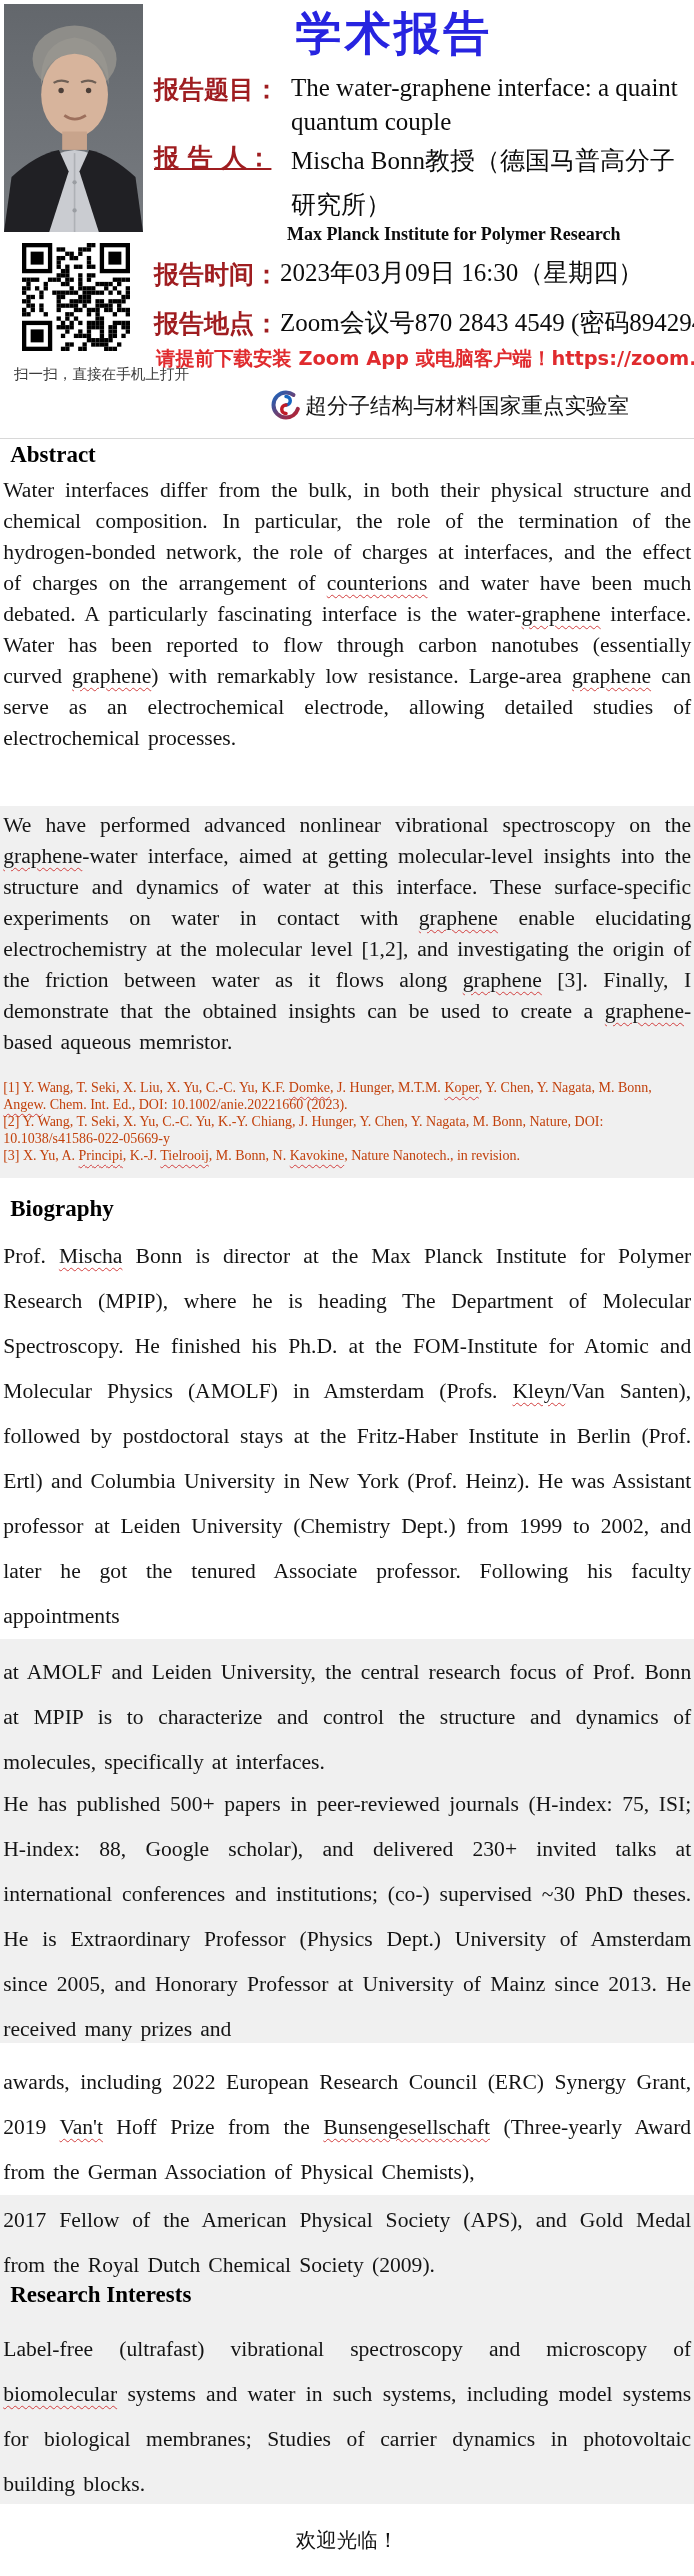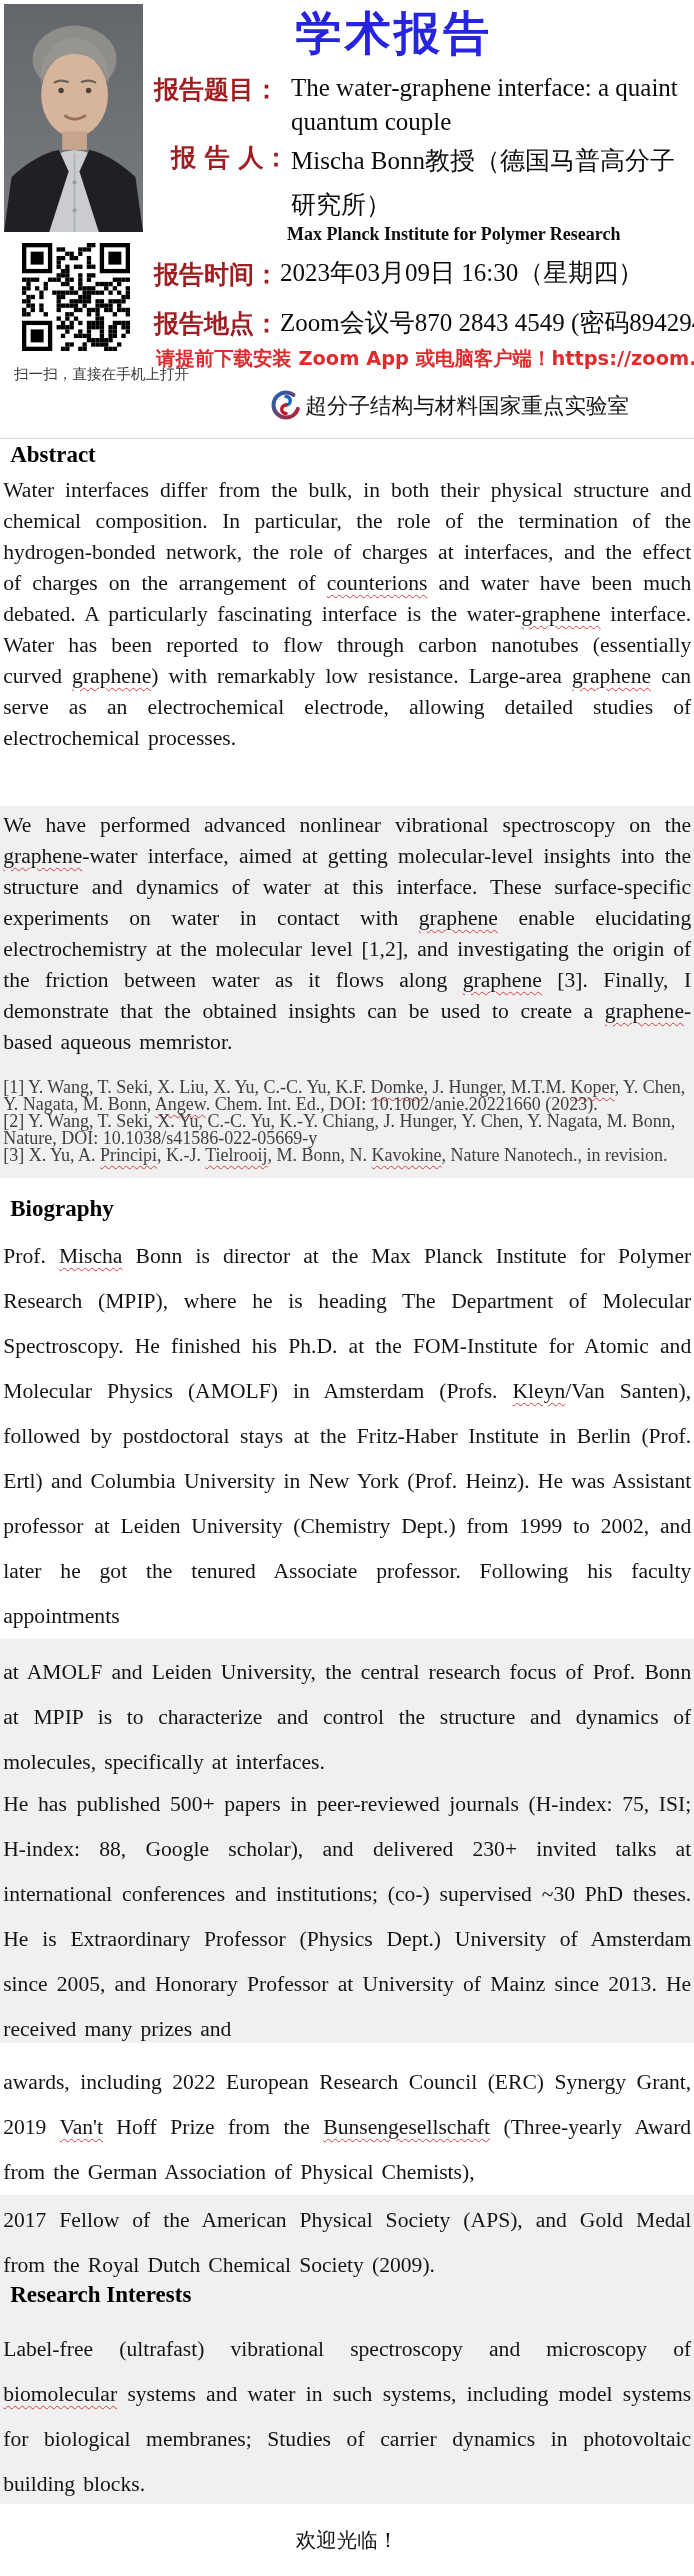--- a/index.html
+++ b/index.html
@@ -27,21 +27,21 @@
     text-align:center;z-index:2;
   }
   .fld-label{
     position:absolute;z-index:2;
     font-family:"DejaVu Sans","Liberation Sans",sans-serif;
     font-weight:700;font-size:25px;color:#9f1d20;white-space:nowrap;
   }
   .fld-value{position:absolute;z-index:2;font-size:25px;color:#0c0c0c;}
   .lbl-topic{left:154px;top:73px;}
   .val-topic{left:291px;top:71px;width:399px;line-height:34px;}
-  .lbl-speaker{left:171px;top:141px;}
+  .lbl-speaker{left:154px;top:141px;text-decoration:underline;}
   .val-speaker{left:291px;top:139px;width:402px;line-height:44px;font-size:25px;}
   .affiliation{
     position:absolute;left:287px;top:224px;z-index:2;
     font-size:18px;font-weight:700;color:#0c0c0c;
   }
   .lbl-time{left:154px;top:258px;}
   .val-time{left:280px;top:256px;width:410px;font-size:25px;white-space:nowrap;}
   .lbl-place{left:154px;top:307px;}
   .val-place{left:280px;top:306px;width:410px;font-size:25px;white-space:nowrap;}
   .zoom-note{
@@ -61,21 +61,21 @@
 
   
   .tblock{position:absolute;left:3.2px;width:688px;z-index:2;}
   .h-serif{font-size:23px;font-weight:700;color:#000;margin-left:7px;}
   .para{
     font-size:21.6px;color:#141414;text-align:justify;
     word-spacing:2.7px;
   }
   .lh-abs{line-height:31px;}
   .lh-bio{line-height:45px;}
-  .refs{font-size:18px;line-height:17px;color:#404040;}
+  .refs{font-size:14px;line-height:17px;color:#c2410c;}
   .refs > div{margin:0;}
   .footer-line{
     position:absolute;left:0;top:2526px;width:694px;z-index:2;
     text-align:center;
     font-family:"DejaVu Sans","Liberation Sans",sans-serif;
     font-size:20.5px;color:#101010;
   }
   .misspell{
     text-decoration:underline wavy #d23f3f;
     text-decoration-thickness:0.5px;

